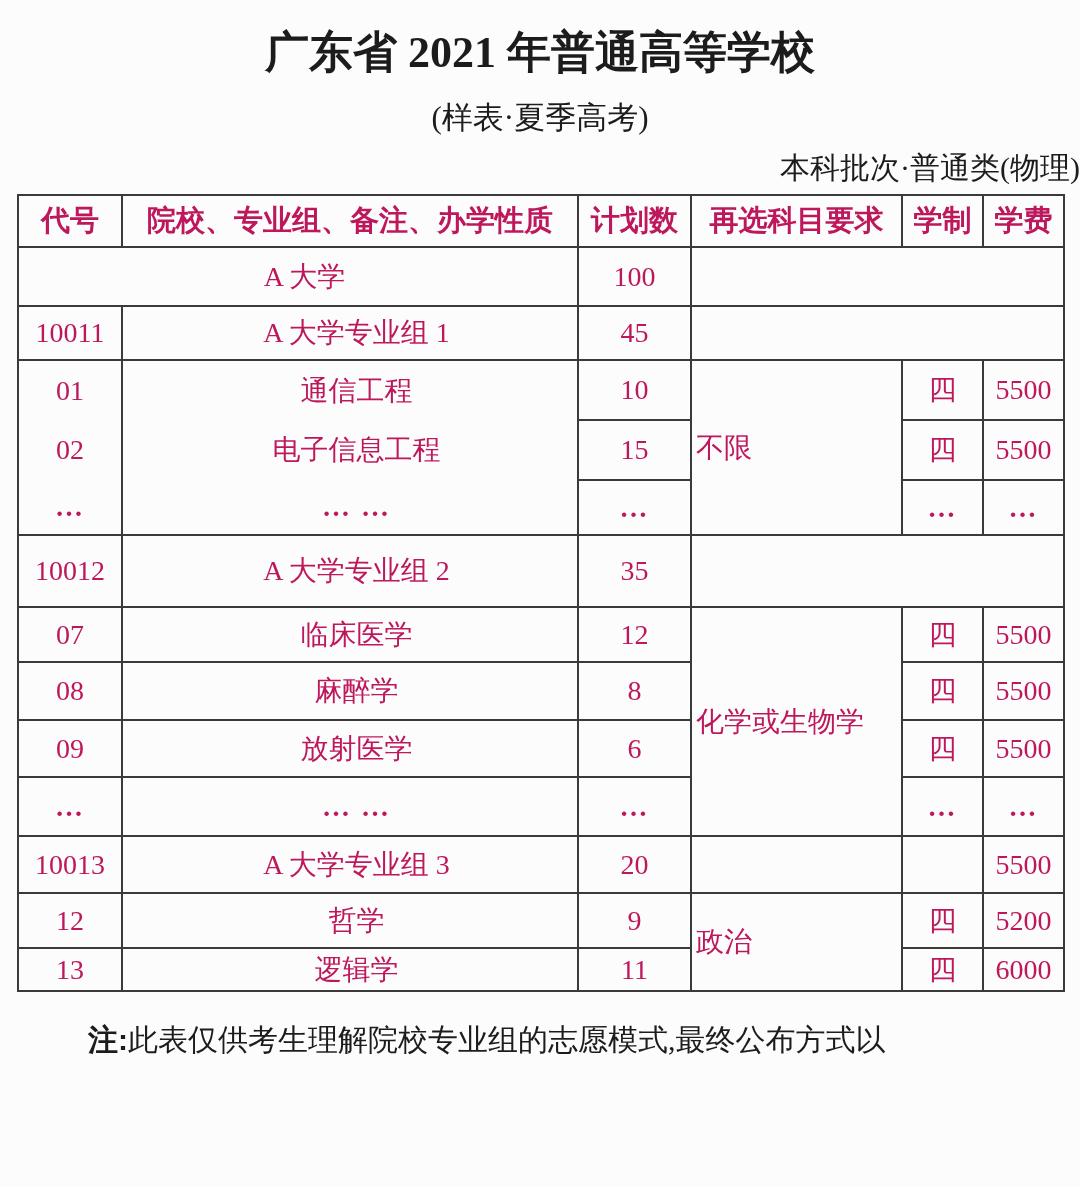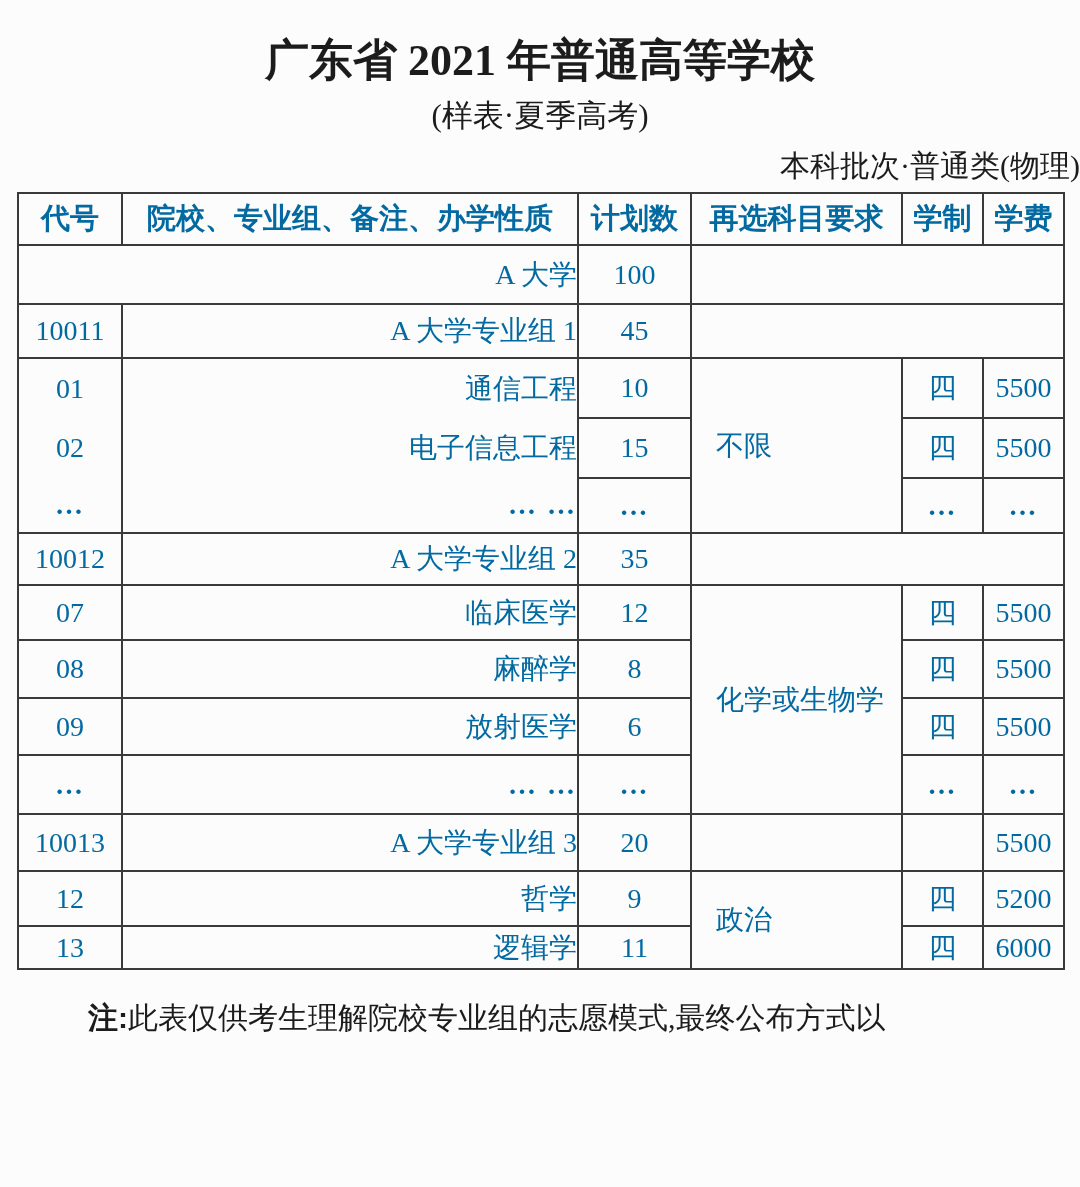--- a/index.html
+++ b/index.html
@@ -2,48 +2,48 @@
 <html><head>
 <meta charset="utf-8">
 <style>
   html, body { margin: 0; padding: 0; }
   body {
     width: 1080px; height: 1187px; overflow: hidden;
     background: #fcfcfc; color: #1c1c1c;
     font-family: "Liberation Serif", serif;
   }
   .title {
-    margin: 8px; padding-top: 24px;
+    margin: 0; padding-top: 24px;
     text-align: center; font-weight: bold;
     font-size: 44px; line-height: 1.3;
   }
   .subtitle {
-    text-align: center;
+    margin-top: 18px; text-align: center;
     font-size: 31px; line-height: 1.2;
   }
   .batch {
     margin-top: 14px; text-align: right;
     font-size: 30px; line-height: 1.2;
   }
   table {
     margin: 8px 0 0 17px;
     border-collapse: collapse; table-layout: fixed;
-    width: 1046px; font-size: 28px; color: #0369a1;
+    width: 1046px; font-size: 28px; color: #be185d;
   }
   td {
     border: 2px solid #3a3a3a;
     padding: 0; vertical-align: middle; overflow: hidden;
   }
   .th {
     font-family: "Liberation Sans", sans-serif;
     font-weight: bold; text-align: center; font-size: 29px;
   }
   .center  { text-align: center; }
-  .name    { text-align: right; padding-left: 13px; }
-  .subject { text-align: left; padding-left: 24px; }
+  .name    { text-align: center; padding-left: 13px; }
+  .subject { text-align: left; padding-left: 4px; }
   .nb      { border-bottom-style: hidden; }   
   .dots    { font-weight: bold; letter-spacing: 2px; }
   .note {
     margin: 16px 60px 0 88px;
     font-size: 30px; line-height: 2.1;
   }
   .note .lbl { font-weight: bold; font-family: "Liberation Sans", sans-serif; }
 </style>
 </head>
 <body>
@@ -106,21 +106,21 @@
   </tr>
 
   <tr style="height:55px">
     <td class="center dots">…</td>
     <td class="name dots">… …</td>
     <td class="center dots">…</td>
     <td class="center dots">…</td>
     <td class="center dots">…</td>
   </tr>
 
-  <tr style="height:52px">
+  <tr style="height:72px">
     <td class="center">10012</td>
     <td class="name">A 大学专业组 2</td>
     <td class="center">35</td>
     <td colspan="3"></td>
   </tr>
 
   <tr style="height:55px">
     <td class="center">07</td>
     <td class="name">临床医学</td>
     <td class="center">12</td>

